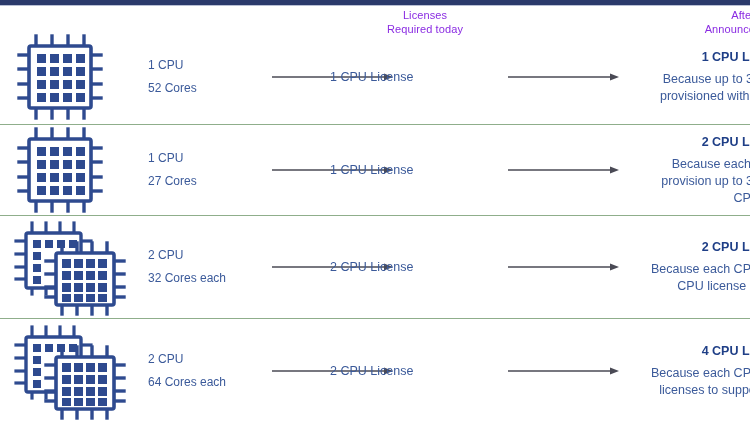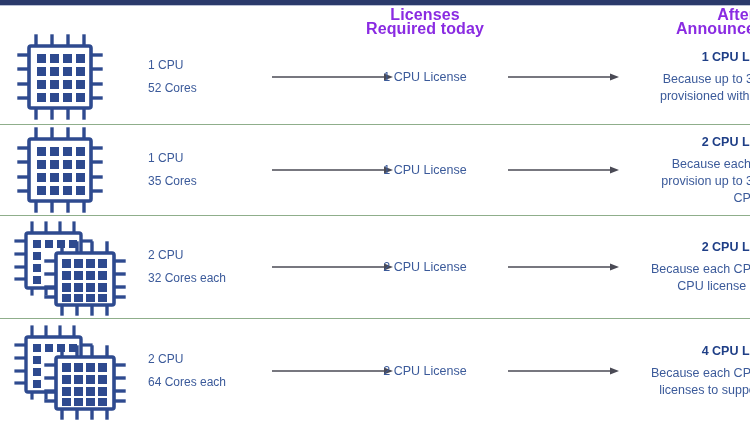--- a/index.html
+++ b/index.html
@@ -19,22 +19,22 @@
   }
   .topbar-hair{
     position:absolute;left:0;top:5px;width:750px;height:1px;
     background:#b9c0d4;
   }
 
   
   .col-head{
     position:absolute;
     color:#8a2be2;
-    font-weight:bold;
-    font-size:16px;
+    font-weight:normal;
+    font-size:11px;
     line-height:14px;
     letter-spacing:.1px;
   }
   .col-head.licenses{
     left:330px;top:8px;width:190px;text-align:center;
   }
   .col-head.after{
     left:560px;top:8px;width:195px;text-align:right;
     padding-right:0;
   }
@@ -72,21 +72,21 @@
   .arrow{
     position:absolute;top:50%;transform:translateY(-50%);height:10px;
   }
   .arrow svg{display:block;}
   .arrow-1{left:272px;width:122px;}
   .arrow-2{left:508px;width:112px;}
 
   
   .mid-license{
     position:absolute;left:330px;top:50%;transform:translateY(-50%);
-    width:190px;text-align:center;
+    width:190px;
     color:#3b5a9a;font-size:12.5px;white-space:nowrap;
   }
 
   
   .right-cell{
     position:absolute;left:560px;top:50%;transform:translateY(-50%);
     width:200px;text-align:right;overflow:hidden;
   }
   .right-title{
     color:#1f3f87;font-weight:bold;font-size:12.5px;
@@ -225,21 +225,21 @@
             <rect x="23" y="62" width="9" height="9"></rect>
               <rect x="36" y="62" width="9" height="9"></rect>
             <rect x="49" y="62" width="9" height="9"></rect>
               <rect x="62" y="62" width="9" height="9"></rect>
           </g>
         </svg>
       </div>
     </div>
     <div class="spec">
       <div>1 CPU</div>
-      <div>35 Cores</div>
+      <div>27 Cores</div>
     </div>
     <div class="arrow arrow-1">
       <svg width="122" height="10" viewBox="0 0 122 10">
         <line x1="0" y1="5" x2="112" y2="5" stroke="#4a4a55" stroke-width="1.5"></line>
         <path d="M112 1.4 L121 5 L112 8.6 Z" fill="#4a4a55"></path>
       </svg>
     </div>
     <div class="mid-license">1 CPU License</div>
     <div class="arrow arrow-2">
       <svg width="112" height="10" viewBox="0 0 112 10">

